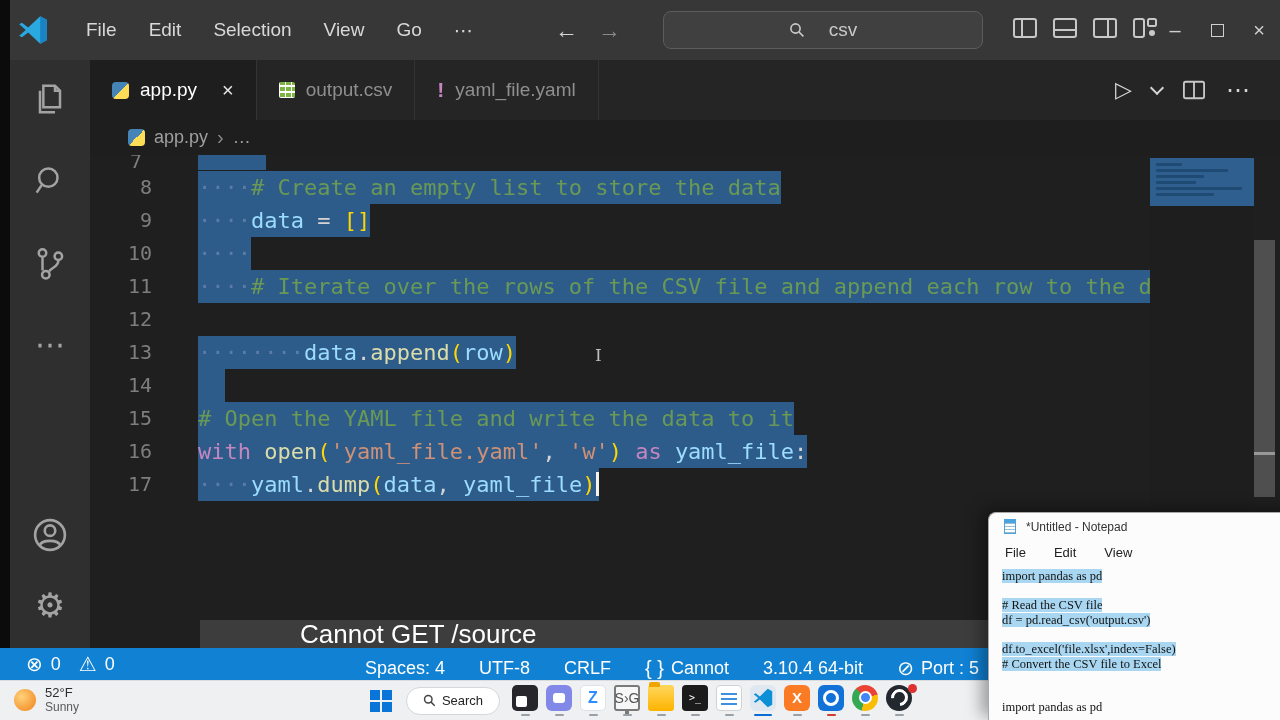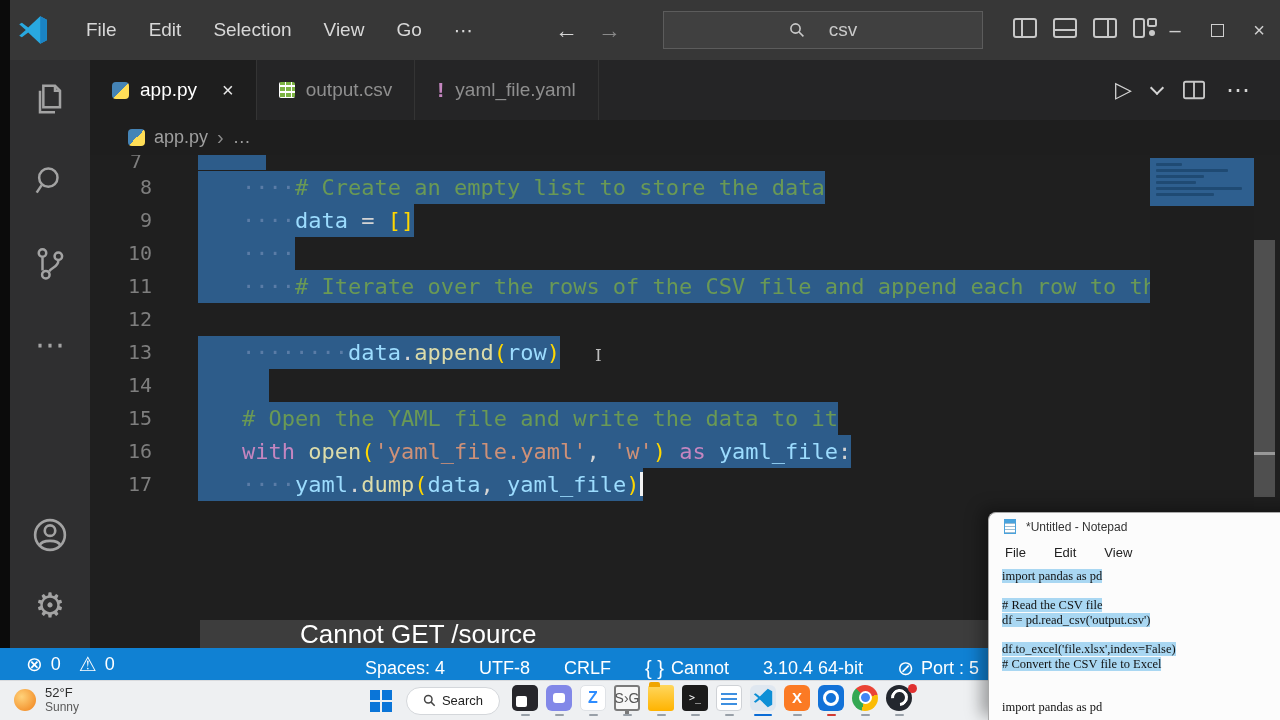--- a/index.html
+++ b/index.html
@@ -9,21 +9,21 @@
   .left-strip{position:absolute;left:0;top:0;width:10px;height:648px;background:#0b0b0b;z-index:4;}
   
   .titlebar{position:absolute;left:0;top:0;width:100%;height:60px;background:#373737;z-index:3;
             display:flex;align-items:center;color:#d6d6d6;}
   .vsc-logo{width:30px;height:30px;margin-left:18px;flex:none;}
   .menubar{display:flex;margin-left:22px;gap:0;}
   .menu-item{padding:6px 16px;font-size:19px;color:#d8d8d8;cursor:default;}
   .nav-arrows{display:flex;gap:20px;margin-left:66px;font-size:23px;}
   .arrow-fwd{color:#8a8a8a;}
   .cmd-center{position:absolute;left:663px;top:11px;width:320px;height:38px;background:#404040;
-              border:1px solid #5c5c5c;border-radius:0;display:flex;align-items:center;justify-content:center;
+              border:1px solid #5c5c5c;border-radius:8px;display:flex;align-items:center;justify-content:center;
               gap:24px;color:#c9c9c9;font-size:19px;box-sizing:border-box;}
   .layout-icons{position:absolute;left:1012px;top:16px;display:flex;gap:14px;}
   .win-controls{position:absolute;right:0;top:0;height:60px;display:flex;align-items:center;gap:0;}
   .win-btn{width:42px;text-align:center;font-size:20px;color:#cfcfcf;}
   .restore-box{display:inline-block;width:11px;height:11px;border:1.5px solid #cfcfcf;}
   
   .activitybar{position:absolute;left:10px;top:60px;width:80px;height:588px;background:#2f2f30;z-index:2;
                display:flex;flex-direction:column;align-items:center;padding-top:16px;box-sizing:border-box;}
   .act-icon{width:46px;height:46px;display:flex;align-items:center;justify-content:center;margin-bottom:36px;color:#a3a3a3;}
   .act-bottom{margin-top:auto;display:flex;flex-direction:column;align-items:center;gap:24px;padding-bottom:20px;}
@@ -49,21 +49,21 @@
               display:flex;align-items:center;gap:9px;padding-left:38px;color:#9f9f9f;font-size:18px;}
   .bc-sep{color:#8a8a8a;font-size:20px;}
   
   .editor{position:absolute;left:90px;top:155px;right:0;bottom:72px;background:#1f1f1f;z-index:1;overflow:hidden;}
   .partial-sel{position:absolute;left:108px;top:0;width:68px;height:15px;background:#2d5c8a;}
   .partial-ln{position:absolute;left:40px;top:-6px;color:#7e7e7e;font-family:"DejaVu Sans Mono",monospace;font-size:20px;}
   .code-rows{position:absolute;left:0;top:16px;right:130px;bottom:28px;overflow:hidden;
              font-family:"DejaVu Sans Mono",monospace;font-size:22px;}
   .row{display:flex;height:33px;line-height:33px;white-space:pre;}
   .ln{width:62px;text-align:right;color:#7e7e7e;font-size:20px;flex:none;margin-right:46px;}
-  .cl{white-space:pre;padding-left:44px;}
+  .cl{white-space:pre;}
   .cl.sel{background:#2d5c8a;}
   .t-ws{color:#5a7ca6;}
   .t-com{color:#6a9955;}
   .t-kw{color:#c586c0;}
   .t-var{color:#9cdcfe;}
   .t-fn{color:#dcdcaa;}
   .t-str{color:#ce9178;}
   .t-pun{color:#d4d4d4;}
   .t-br{color:#ffd700;}
   .caret{display:inline-block;width:3px;height:24px;background:#f2f2f2;vertical-align:-4px;margin-left:1px;}

